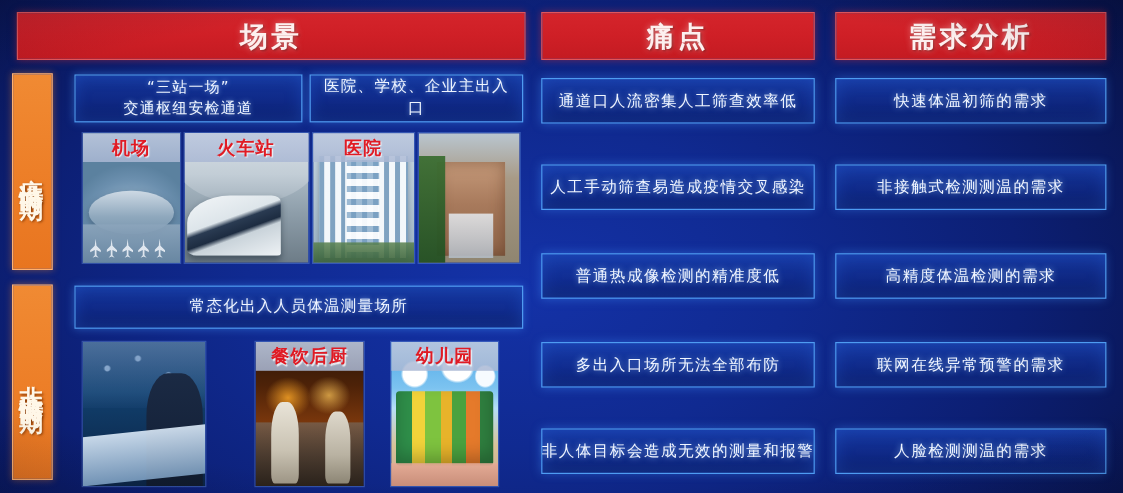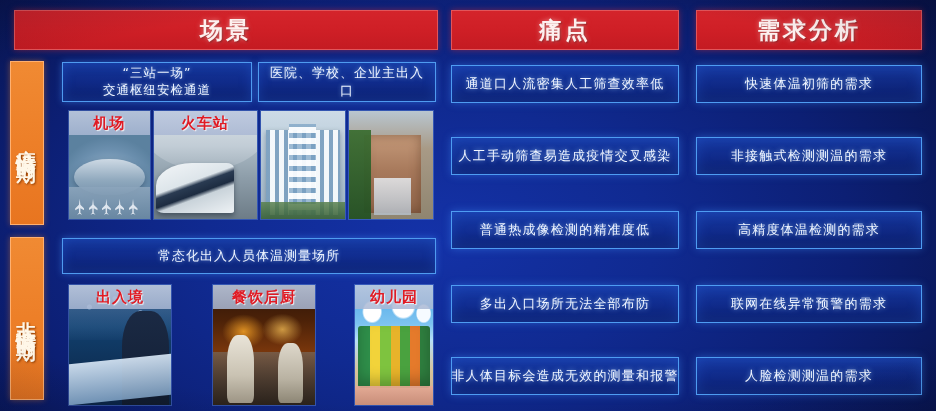--- a/index.html
+++ b/index.html
@@ -408,56 +408,56 @@
       <div class="art art-train"></div>
       <div class="cap">
         <span>火车站</span>
       </div>
     </div>
 
     <div class="photo" style="width:92px">
       <div class="art art-hospital">
         <div class="green"></div>
       </div>
+      <div class="cap">
+        <span>医院</span>
+      </div>
     </div>
 
     <div class="photo" style="width:92px">
       <div class="art art-school">
         <div class="gate"></div>
       </div>
     </div>
 
   </div>
 
   <div class="bluebox" id="scene-box-3">
     <span>常态化出入人员体温测量场所</span>
   </div>
 
   <div class="photo-row" id="photo-row-bottom">
 
     <div class="photo" style="width:104px; margin-right:40px">
       <div class="art art-border">
         <div class="counter"></div>
       </div>
-      <div class="cap">
-        <span>出入境</span>
-      </div>
-    </div>
-
-    <div class="photo" style="width:104px; margin-right:38px">
+    </div>
+
+    <div class="photo" style="width:92px; margin-right:21px">
       <div class="art art-kitchen">
         <div class="chef"></div>
         <div class="chef2"></div>
       </div>
       <div class="cap">
         <span>餐饮后厨</span>
       </div>
     </div>
 
-    <div class="photo" style="width:80px">
+    <div class="photo" style="width:91px">
       <div class="art art-kinder">
         <div class="blocks"></div>
         <div class="ground"></div>
       </div>
       <div class="cap">
         <span>幼儿园</span>
       </div>
     </div>
 
   </div>

